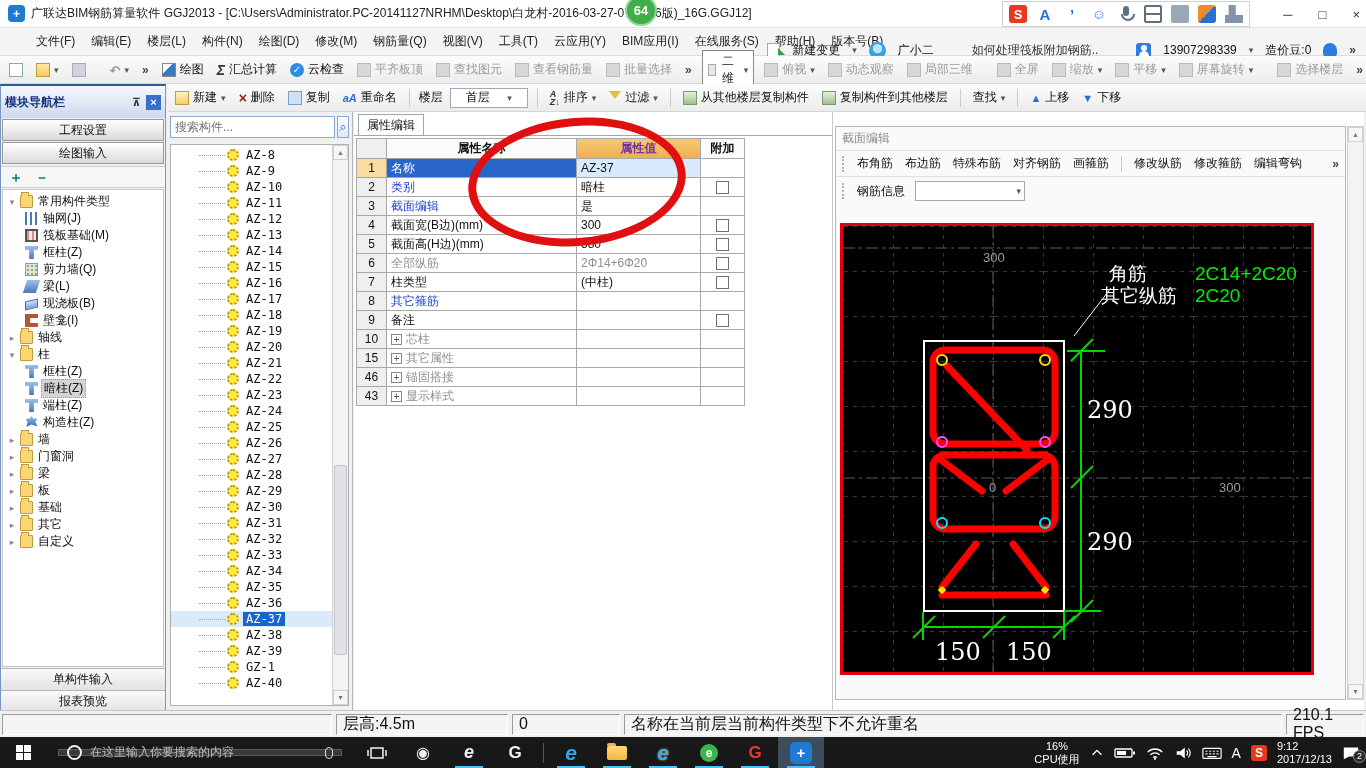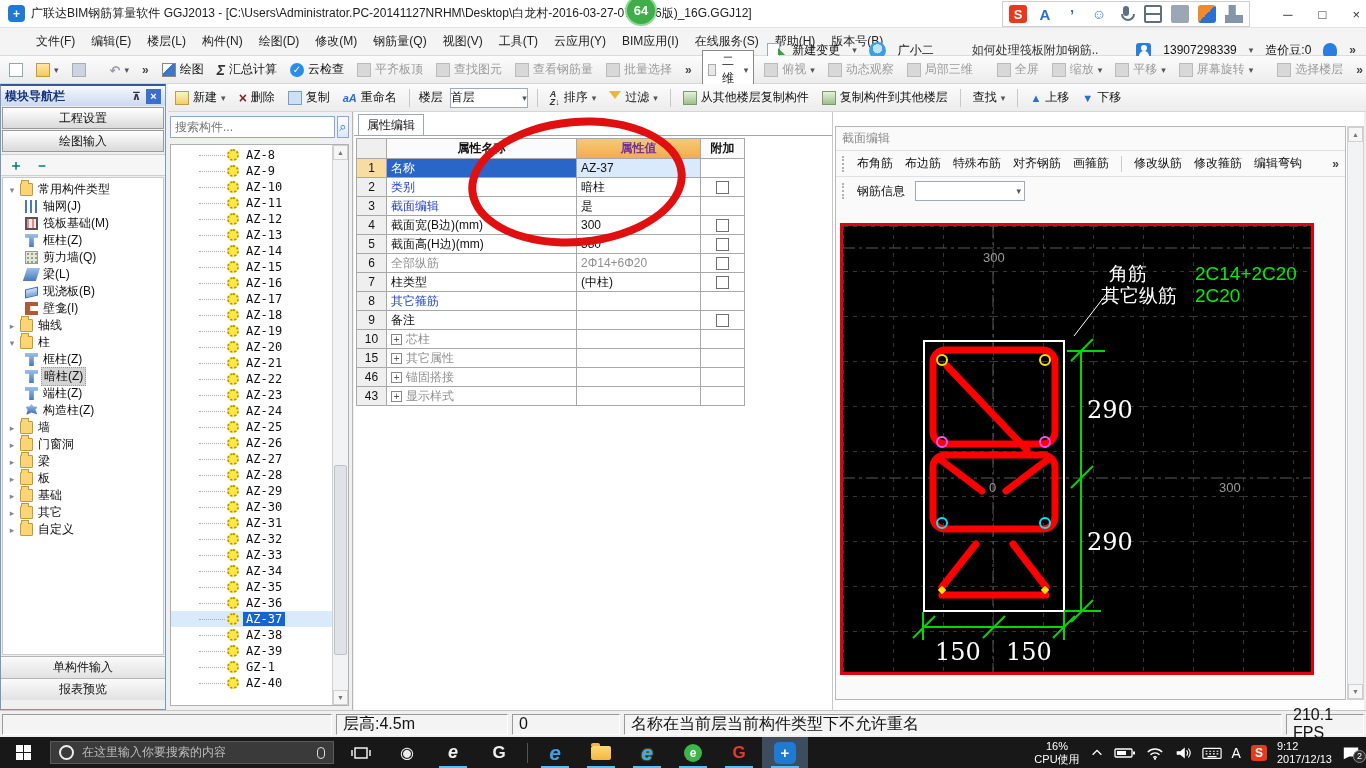--- a/index.html
+++ b/index.html
@@ -45,36 +45,36 @@
   .sepv{width:1px;height:18px;background:#c9c9c9;margin:0 2px}
   .mi{display:inline-block;width:14px;height:14px}
   .mi-new{background:#fff;border:1px solid #8aa}
   .mi-open{background:linear-gradient(#ffe9a8,#f5c95c);border:1px solid #c09b3f}
   .mi-save{background:#cdd4e0;border:1px solid #aab}
   .mi-undo{color:#99a;font-weight:bold;font-size:13px;width:auto}
   .mi-draw{background:linear-gradient(135deg,#fefefe 40%,#3a78c8 40%);border:1px solid #888}
   .sigma{color:#333;font-weight:bold;font-size:14px}
   .mi-cloud{background:#2a8ee8;border-radius:50%;color:#fff;font-size:10px;display:flex;align-items:center;justify-content:center}
   .mi-grey{background:#d8d8d8;border:1px solid #bbb}
-  .combo{background:#fff;border:1px solid #9daabb;height:20px;display:flex;align-items:center;padding:0 0;gap:6px}
+  .combo{background:#fff;border:1px solid #9daabb;height:20px;display:flex;align-items:center;padding:0 15px;gap:6px}
   .combo .dd{margin-left:auto}
   .az{font-size:9px;font-weight:bold;color:#333;line-height:8px;display:inline-block}
   .funnel{display:inline-block;width:0;height:0;border:6px solid transparent;border-top:8px solid #e8b93c}
   .arr-up,.arr-dn{color:#2a6fd4;font-size:11px}
   .x-del{color:#8a1f1f;font-weight:bold;font-size:14px}
   .mi-copy{background:#cfe0f5;border:1px solid #7a9cc6;box-shadow:2px -2px 0 #eef4fc}
   .mi-ren{color:#2a6fd4;font-weight:bold;font-style:italic;font-size:11px;width:auto}
   .mi-floorcopy{background:linear-gradient(#e8f0e0,#9cc08a);border:1px solid #7a9a68}
   .more::after{content:"»";color:#444;font-weight:bold}
   .vm-box{border:1px solid #8a8a8a;background:#fff;display:flex;align-items:center;gap:6px;padding:2px 5px}
   .vm-sq{width:12px;height:12px;background:#e8e8e8;border:1px solid #aaa}
 
   
   #sidebar{left:0;top:84px;width:166px;height:626px;background:#f0f0f0;border:1px solid #7a96c0;border-top:2px solid #2c5aa0}
-  #sb-head{height:20px;background:linear-gradient(#f5f8fd,#cdd9ee);display:flex;align-items:center;padding:0 4px;color:#13327e;font-weight:bold}
+  #sb-head{height:32px;background:linear-gradient(#f5f8fd,#cdd9ee);display:flex;align-items:center;padding:0 4px;color:#13327e;font-weight:bold}
   #sb-head .pin{margin-left:auto;color:#334;font-size:11px}
   #sb-head .cls{width:15px;height:15px;background:#3a6fd0;color:#fff;display:flex;align-items:center;justify-content:center;margin-left:5px;font-size:11px}
   .sb-btn{height:22px;margin:1px 1px 0 1px;background:linear-gradient(#ffffff,#dadada);border:1px solid #9a9a9a;display:flex;align-items:center;justify-content:center}
   #sb-mini{height:22px;border-top:1px solid #cfcfcf;border-bottom:1px solid #cfcfcf;display:flex;align-items:center;gap:12px;padding-left:8px;margin-top:2px;background:#f6f6f6}
   #sb-mini span{color:#007a7a;font-weight:bold;font-size:14px;line-height:10px}
   #sb-tree{background:#fff;border:1px solid #c8c8c8;margin:1px;height:478px;overflow:hidden;padding-top:3px}
   .trow{height:17px;display:flex;align-items:center;gap:3px;padding-left:4px;white-space:nowrap}
   .trow .tw{width:10px;color:#888;font-size:9px;text-align:center}
   .trow.d1{padding-left:22px}
   .trow .lbl{padding:0 2px}
@@ -153,21 +153,21 @@
   #statusbar{left:0;top:710px;width:1366px;height:27px;background:#f0f0f0;border-top:1px solid #c6c6c6;display:flex;align-items:center;gap:4px;padding:0 2px}
   #statusbar .cell{height:21px}
   .w1{width:330px}.w2{width:172px}.w3{width:222px}.w4{width:108px}.w5{flex:1}.w6{width:78px}
   #statusbar .cell{font-family:Liberation Sans, sans-serif;font-size:16px}
 
   
   #taskbar{left:0;top:737px;width:1366px;height:31px;background:#181818;display:flex;align-items:stretch;color:#fff}
   #start{width:46px;display:flex;align-items:center;justify-content:center}
   .winlogo{display:grid;grid-template-columns:7px 7px;grid-template-rows:7px 7px;gap:1px}
   .winlogo i{background:#fff}
-  #tb-search{width:284px;background:#3a3a3a;border:1px solid #5a5a5a;display:flex;align-items:center;gap:8px;padding:0 8px;margin:4px}
+  #tb-search{width:284px;background:#3a3a3a;border:1px solid #5a5a5a;display:flex;align-items:center;gap:8px;padding:0 8px;margin:12px}
   .cortana{width:15px;height:15px;border:2px solid #eee;border-radius:50%}
   #tb-search .ph{color:#bdbdbd;flex:1;font-size:12px}
   .tbmic{width:8px;height:12px;border:1.5px solid #ddd;border-radius:4px;position:relative}
   .tbapp{width:46px;display:flex;align-items:center;justify-content:center;position:relative;font-size:16px}
   .tbapp.run::after{content:"";position:absolute;left:9px;right:9px;bottom:0;height:2px;background:#4cc2ff}
   .tbapp.active{background:#3d4d5d}
   .a-sep{width:10px}.a-sep::before{content:"";width:1px;height:20px;background:#555;display:block}
   .a-pin{color:#eee}
   .a-ew{color:#f0f0f0;font-style:italic;font-weight:bold;font-size:18px}
   .a-gs{color:#f0f0f0;font-weight:bold;font-size:17px}

